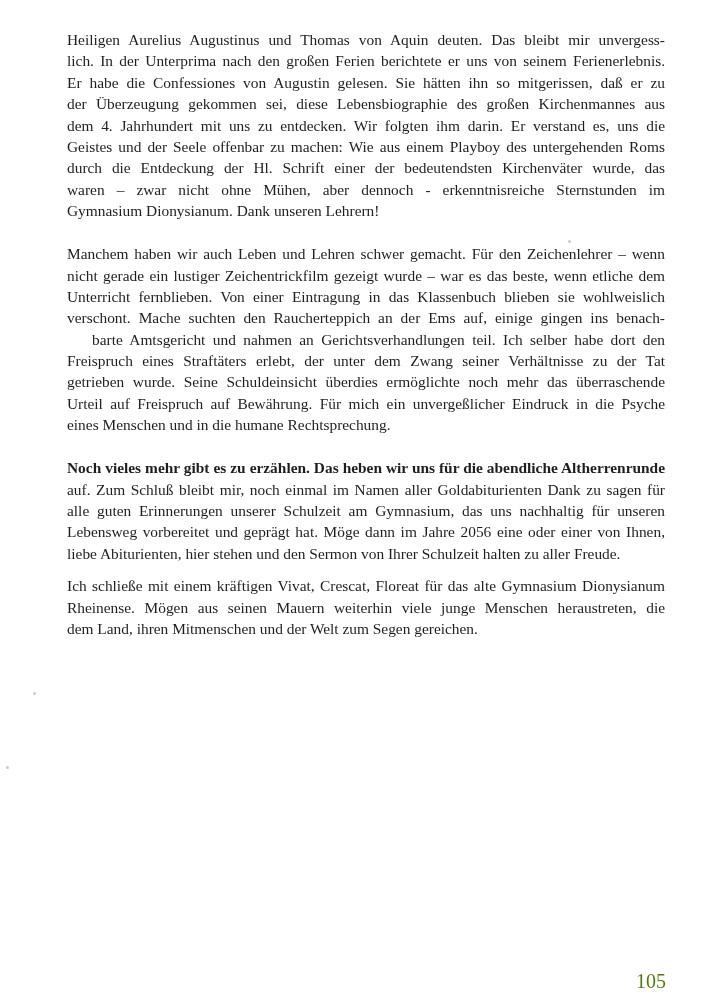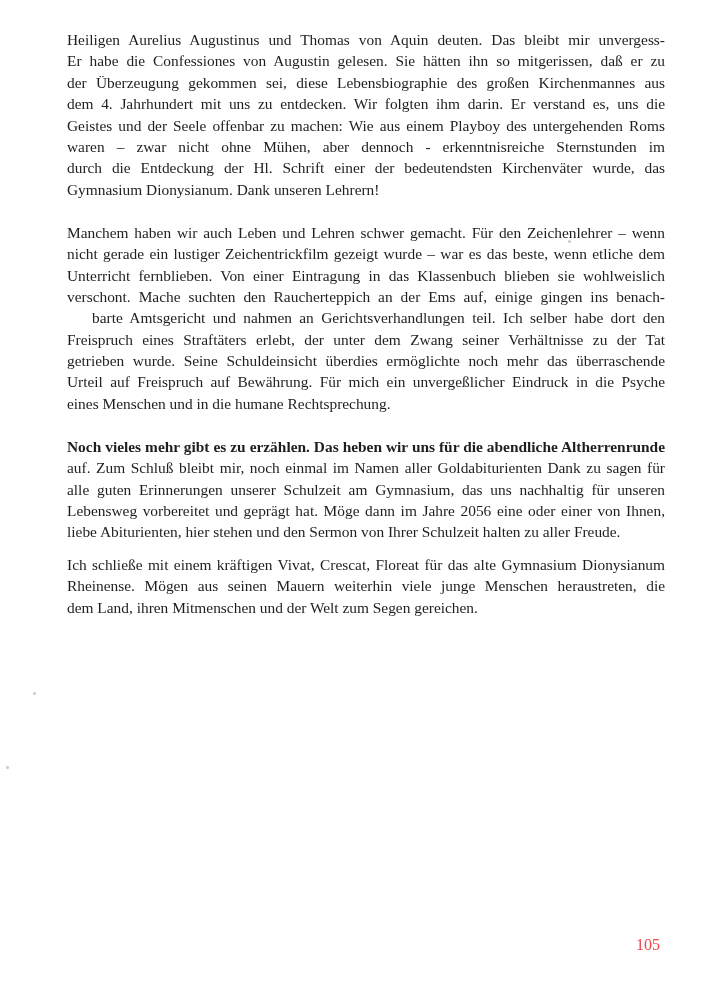--- a/index.html
+++ b/index.html
@@ -9,35 +9,36 @@
     color: #1e1e1e;
   }
   .page-body { position: absolute; left: 67px; top: 29px; width: 598px; }
   .para { margin: 0; font-size: 15.4px; line-height: 21.4px; }
   .line { display: block; text-align: justify; text-align-last: justify; white-space: nowrap; height: 21.4px; }
   .line.last { text-align-last: left; }
   .p1 { }
   .p2 { margin-top: 21.6px; }
   .p3 { margin-top: 21.6px; }
   .p4 { margin-top: 11px; font-family: Liberation Serif, serif; }
-  .page-number { position: absolute; left: 636px; top: 936px; font-size: 16px; color: #ef4444; }
+  .page-number { position: absolute; left: 636px; top: 970px; font-size: 20px; color: #4d7c0f; }
   .speck { position: absolute; width: 3px; height: 3px; border-radius: 50%; background: #c9c9c9; }
 </style>
 </head>
 <body>
 
 <div class="page-body">
   <p class="para p1">
     <span class="line" style="display: block;">Heiligen Aurelius Augustinus und Thomas von Aquin deuten. Das bleibt mir unvergess-</span>
+    <span class="line" style="display: block;">lich. In der Unterprima nach den großen Ferien berichtete er uns von seinem Ferienerlebnis.</span>
     <span class="line" style="display: block;">Er habe die Confessiones von Augustin gelesen. Sie hätten ihn so mitgerissen, daß er zu</span>
     <span class="line" style="display: block;">der Überzeugung gekommen sei, diese Lebensbiographie des großen Kirchenmannes aus</span>
     <span class="line" style="display: block;">dem 4. Jahrhundert mit uns zu entdecken. Wir folgten ihm darin. Er verstand es, uns die</span>
     <span class="line" style="display: block;">Geistes und der Seele offenbar zu machen: Wie aus einem Playboy des untergehenden Roms</span>
+    <span class="line" style="display: block;">durch die Entdeckung der Hl. Schrift einer der bedeutendsten Kirchenväter wurde, das</span>
     <span class="line" style="display: block;">waren – zwar nicht ohne Mühen, aber dennoch -  erkenntnisreiche Sternstunden im</span>
-    <span class="line" style="display: block;">durch die Entdeckung der Hl. Schrift einer der bedeutendsten Kirchenväter wurde, das</span>
     <span class="line last" style="display: block;">Gymnasium Dionysianum. Dank unseren Lehrern!</span>
   </p>
   <p class="para p2">
     <span class="line" style="display: block;">Manchem haben wir auch Leben und Lehren schwer gemacht. Für den Zeichenlehrer – wenn</span>
     <span class="line" style="display: block;">nicht gerade ein lustiger Zeichentrickfilm gezeigt wurde – war es das beste, wenn etliche dem</span>
     <span class="line" style="display: block;">Unterricht fernblieben. Von einer Eintragung in das Klassenbuch blieben sie wohlweislich</span>
     <span class="line" style="display: block;">verschont. Mache suchten den Raucherteppich an der Ems auf, einige gingen ins benach-</span>
     <span class="line" style="display: block; margin-left: 25px;">barte Amtsgericht und nahmen an Gerichtsverhandlungen teil. Ich selber habe dort den</span>
     <span class="line" style="display: block;">Freispruch eines Straftäters erlebt, der unter dem Zwang seiner Verhältnisse zu der Tat</span>
     <span class="line" style="display: block;">getrieben wurde. Seine Schuldeinsicht überdies ermöglichte noch mehr das überraschende</span>

